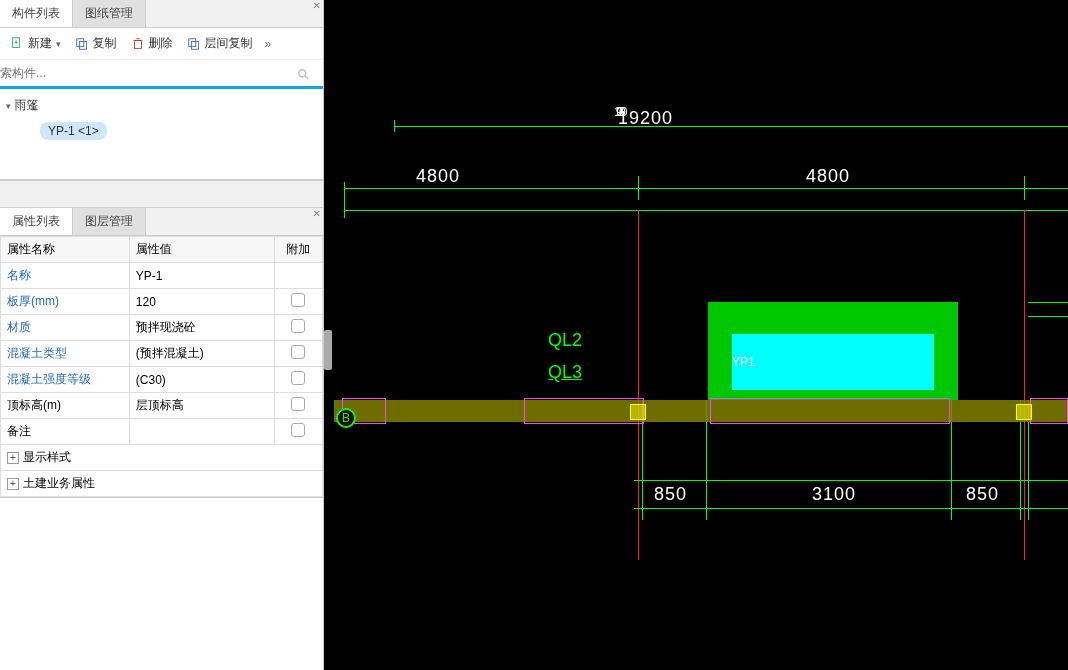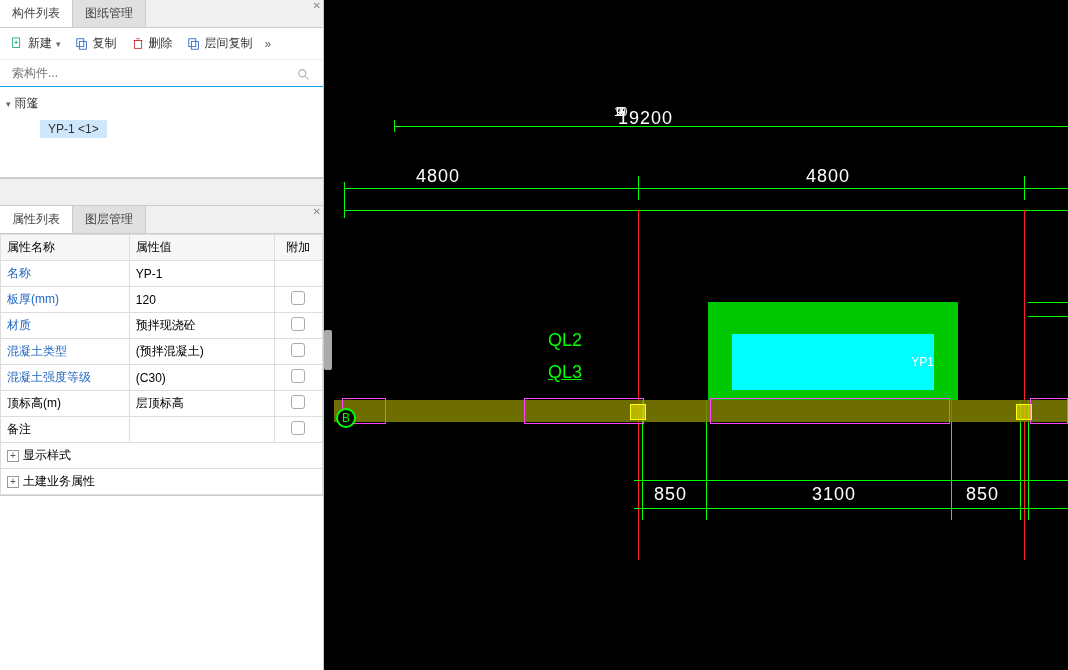--- a/index.html
+++ b/index.html
@@ -7,48 +7,48 @@
 .app { display: flex; width: 100%; height: 100%; }
 .left-panel { width: 324px; display: flex; flex-direction: column; background: #fff; border-right: 1px solid #ccc; }
 .pane { position: relative; border-bottom: 1px solid #ccc; }
 .pane .closebtn { position: absolute; right: 2px; top: 0; color: #888; font-size: 10px; }
 .tabs { display: flex; border-bottom: 1px solid #ccc; background: #f0f0f0; }
 .tab { padding: 5px 12px; color: #444; background: #e0e0e0; border-right: 1px solid #ccc; cursor: pointer; }
 .tab.active { background: #fff; }
 .toolbar { display: flex; align-items: center; padding: 4px 4px; border-bottom: 1px solid #eee; gap: 2px; }
 .tool-btn { display: flex; align-items: center; gap: 4px; padding: 3px 6px; color: #333; cursor: pointer; }
 .tool-icon { width: 14px; height: 14px; display: inline-flex; align-items: center; justify-content: center; }
-.search-row { position: relative; padding: 6px 12px; border-bottom: 1px solid #0ea5e9; }
+.search-row { position: relative; padding: 6px 0; border-bottom: 3px solid #0ea5e9; }
 .search-input { width: 100%; border: none; outline: none; color: #999; font-size: 12px; background: transparent; }
 .search-icon { position: absolute; right: 12px; top: 8px; color: #bbb; }
 .tree { padding: 8px 6px; height: 90px; }
 .tree-root { display: flex; align-items: center; gap: 4px; color: #333; }
 .tree-child { margin: 8px 0 0 34px; }
-.tree-child-item { background: #cfe7fb; border-radius: 0; padding: 2px 8px; display: inline-block; color: #333; }
+.tree-child-item { background: #cfe7fb; border-radius: 8px; padding: 2px 8px; display: inline-block; color: #333; }
 .prop-pane { flex: 0 0 auto; }
 .prop-table { width: 100%; border-collapse: collapse; }
 .prop-table th, .prop-table td { border: 1px solid #ddd; padding: 4px 6px; text-align: left; font-weight: normal; vertical-align: middle; }
 .prop-table th { background: #f7f7f7; }
 .attr-name.link { color: #2468c2; }
 .chk { width: 14px; height: 14px; border: 1px solid #aaa; border-radius: 3px; display: inline-block; }
 .expander { width: 12px; height: 12px; border: 1px solid #999; display: inline-flex; align-items: center; justify-content: center; font-size: 10px; line-height: 1; margin-right: 4px; color: #555; }
 .divider-gap { height: 28px; background: #f0f0f0; border-top: 1px solid #ccc; border-bottom: 1px solid #ccc; }
 .canvas { flex: 1; background: #000; position: relative; overflow: hidden; }
 .drag-handle { position: absolute; left: 0; top: 330px; width: 8px; height: 40px; background: #aaa; border-radius: 2px; }
 
 .dim-line { position: absolute; background: #00ff00; }
 .dim-tick { position: absolute; width: 1px; height: 12px; background: #00ff00; }
 .dim-text { position: absolute; color: #fff; font-size: 18px; font-family: Arial, sans-serif; letter-spacing: 1px; }
 .axis-line { position: absolute; background: #ff2222; }
 .txt-green { position: absolute; color: #00ff00; font-size: 18px; font-family: Arial, sans-serif; }
 .beam { position: absolute; background: rgba(128,128,0,0.85); }
 .pink-box { position: absolute; border: 1px solid #ff44ff; }
 .yellow-sq { position: absolute; width: 16px; height: 16px; background: rgba(255,255,0,0.5); border: 1px solid #ffff00; }
 .green-block { position: absolute; background: #00c800; }
-.cyan-block { position: absolute; background: #00ffff; display: flex; align-items: center; justify-content: flex-end; color: #fff; font-size: 18px; }
+.cyan-block { position: absolute; background: #00ffff; display: flex; align-items: center; justify-content: flex-start; color: #fff; font-size: 18px; }
 .axis-label { position: absolute; width: 20px; height: 20px; border: 2px solid #00ff00; border-radius: 50%; color: #00ff00; display: flex; align-items: center; justify-content: center; font-size: 12px; background: #000; }
 .more-btn { padding: 2px 4px; color:#666; cursor:pointer; }
 </style>
 </head>
 <body>
 
 <div class="app">
   <div class="left-panel">
 
     <div class="pane">

